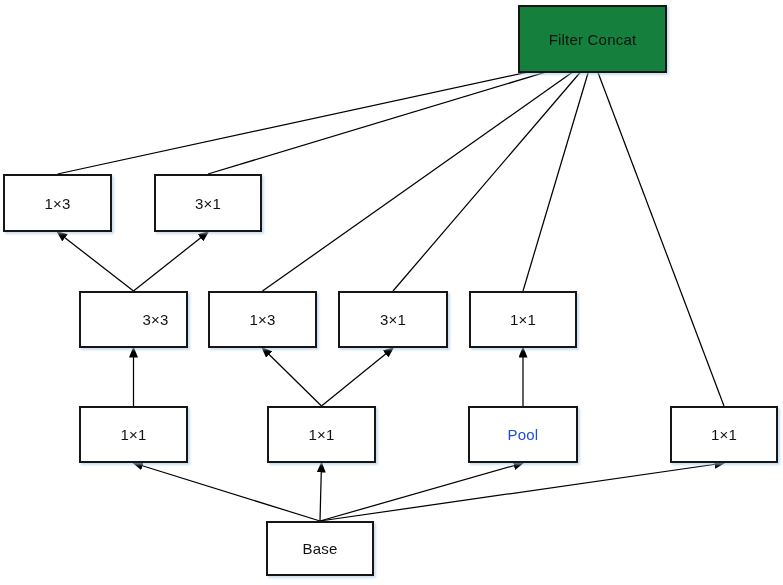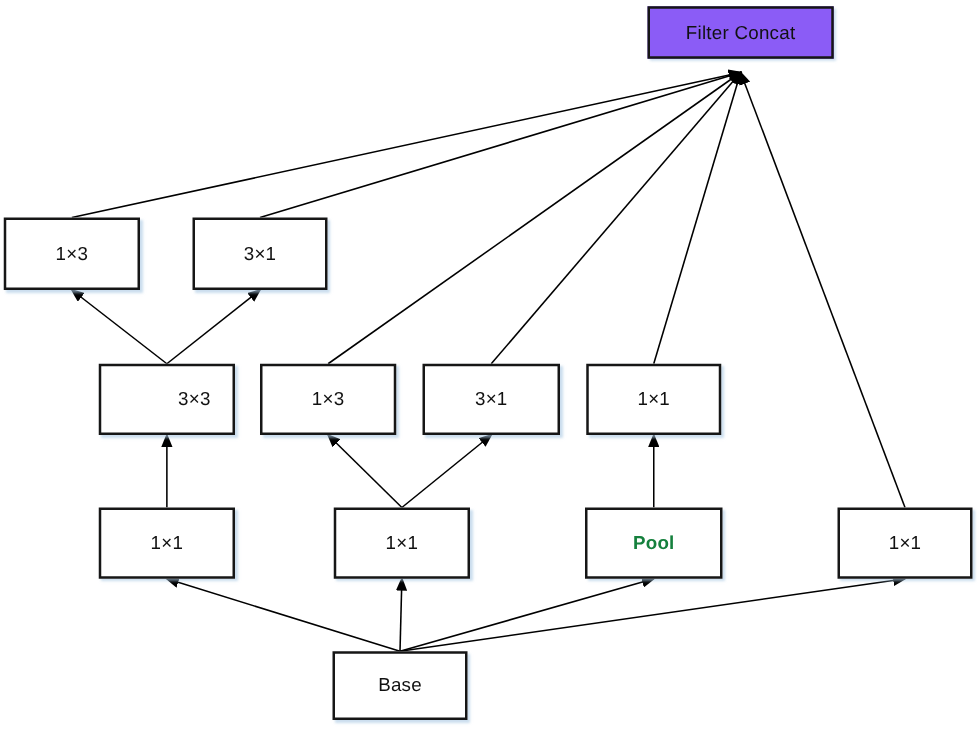--- a/index.html
+++ b/index.html
@@ -60,21 +60,21 @@
       <line x1="133.5" y1="406" x2="133.5" y2="348" stroke="#000000" stroke-width="1.25" marker-end="url(#arrowhead)"></line>
       <line x1="321.5" y1="406" x2="262.5" y2="348" stroke="#000000" stroke-width="1.25" marker-end="url(#arrowhead)"></line>
       <line x1="321.5" y1="406" x2="393" y2="348" stroke="#000000" stroke-width="1.25" marker-end="url(#arrowhead)"></line>
       <line x1="523" y1="406" x2="523" y2="348" stroke="#000000" stroke-width="1.25" marker-end="url(#arrowhead)"></line>
       <line x1="320" y1="521" x2="133.5" y2="463" stroke="#000000" stroke-width="1.25" marker-end="url(#arrowhead)"></line>
       <line x1="320" y1="521" x2="321.5" y2="463" stroke="#000000" stroke-width="1.25" marker-end="url(#arrowhead)"></line>
       <line x1="320" y1="521" x2="523" y2="463" stroke="#000000" stroke-width="1.25" marker-end="url(#arrowhead)"></line>
       <line x1="320" y1="521" x2="724" y2="463" stroke="#000000" stroke-width="1.25" marker-end="url(#arrowhead)"></line>
     </svg>
   <div id="nodes-layer">
-      <div class="node" style="left: 518px; top: 5px; width: 149px; height: 42px; border-color: rgb(22, 22, 22); background: #8b5cf6;">
+      <div class="node" style="left: 518px; top: 5px; width: 149px; height: 68px; border-color: rgb(22, 22, 22); background: #15803d;">
         <span class="node-label" style="color: rgb(17, 17, 17);">Filter Concat</span>
       </div>
       <div class="node" style="left: 3px; top: 174px; width: 109px; height: 58px; border-color: rgb(22, 22, 22); background: rgb(255, 255, 255);">
         <span class="node-label" style="color: rgb(17, 17, 17);">1×3</span>
       </div>
       <div class="node" style="left: 154px; top: 174px; width: 108px; height: 58px; border-color: rgb(22, 22, 22); background: rgb(255, 255, 255);">
         <span class="node-label" style="color: rgb(17, 17, 17);">3×1</span>
       </div>
       <div class="node" style="left: 79px; top: 291px; width: 109px; height: 57px; border-color: rgb(22, 22, 22); background: rgb(255, 255, 255);">
         <span class="node-label" style="color: rgb(17, 17, 17); margin-left: 44px;">3×3</span>
@@ -88,21 +88,21 @@
       <div class="node" style="left: 469px; top: 291px; width: 108px; height: 57px; border-color: rgb(22, 22, 22); background: rgb(255, 255, 255);">
         <span class="node-label" style="color: rgb(17, 17, 17);">1×1</span>
       </div>
       <div class="node" style="left: 79px; top: 406px; width: 109px; height: 57px; border-color: rgb(22, 22, 22); background: rgb(255, 255, 255);">
         <span class="node-label" style="color: rgb(17, 17, 17);">1×1</span>
       </div>
       <div class="node" style="left: 267px; top: 406px; width: 109px; height: 57px; border-color: rgb(22, 22, 22); background: rgb(255, 255, 255);">
         <span class="node-label" style="color: rgb(17, 17, 17);">1×1</span>
       </div>
       <div class="node" style="left: 468px; top: 406px; width: 110px; height: 57px; border-color: rgb(22, 22, 22); background: rgb(255, 255, 255);">
-        <span class="node-label" style="color: #15803d; font-weight: bold;">Pool</span>
+        <span class="node-label" style="color: #1d4ed8;">Pool</span>
       </div>
       <div class="node" style="left: 670px; top: 406px; width: 108px; height: 57px; border-color: rgb(22, 22, 22); background: rgb(255, 255, 255);">
         <span class="node-label" style="color: rgb(17, 17, 17);">1×1</span>
       </div>
       <div class="node" style="left: 266px; top: 521px; width: 108px; height: 55px; border-color: rgb(22, 22, 22); background: rgb(255, 255, 255);">
         <span class="node-label" style="color: rgb(17, 17, 17);">Base</span>
       </div>
     </div>
 </div>
 

